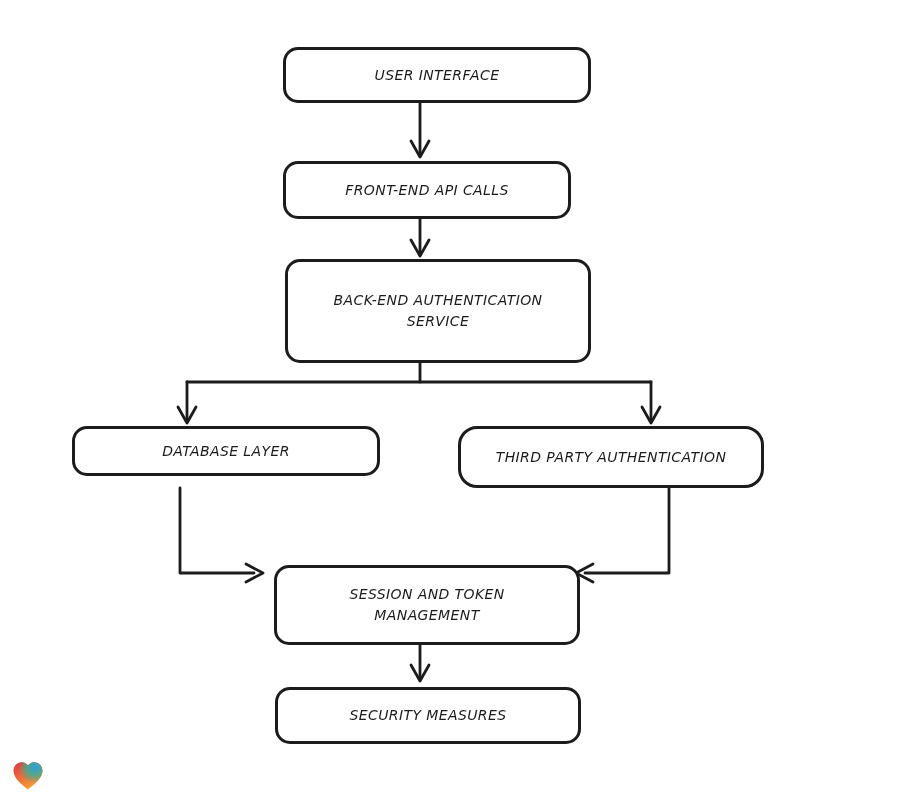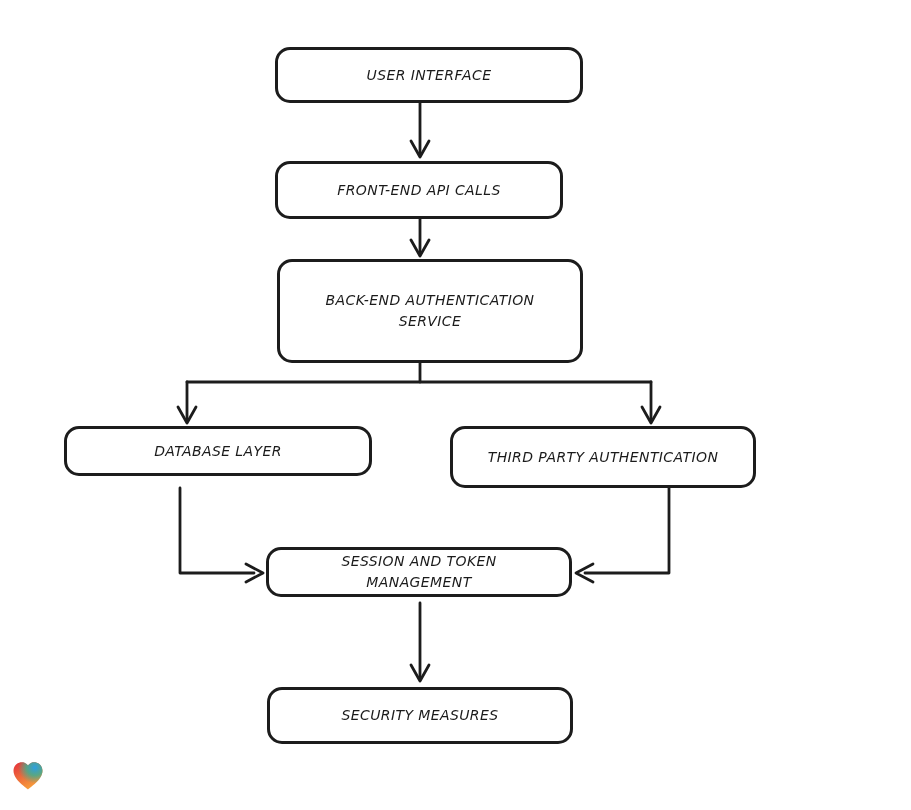--- a/index.html
+++ b/index.html
@@ -31,27 +31,28 @@
     display: flex;
     align-items: center;
     justify-content: center;
     text-align: center;
     font-style: italic;
     font-size: 14px;
     line-height: 1.5;
     letter-spacing: 0.4px;
     color: #1b1b1b;
     text-transform: uppercase;
+    margin-left: 8px;
   }
   .node-user-interface       { left: 275px; top: 47px;  width: 308px; height: 56px; }
   .node-front-end-api-calls  { left: 275px; top: 161px; width: 288px; height: 58px; }
   .node-back-end-auth        { left: 277px; top: 259px; width: 306px; height: 104px; padding: 0 28px; }
   .node-database-layer       { left: 64px;  top: 426px; width: 308px; height: 50px; }
-  .node-third-party-auth     { left: 450px; top: 426px; width: 306px; height: 62px; }
-  .node-session-token        { left: 266px; top: 547px; width: 306px; height: 50px; padding: 0 44px; }
+  .node-third-party-auth     { left: 450px; top: 426px; width: 306px; height: 62px; border-radius: 19px; }
+  .node-session-token        { left: 266px; top: 565px; width: 306px; height: 80px; padding: 0 44px; }
   .node-security-measures    { left: 267px; top: 687px; width: 306px; height: 57px; }
   .heart-logo {
     position: absolute;
     left: 12px;
     top: 761px;
     width: 32px;
     height: 30px;
   }
 </style>
 </head>

